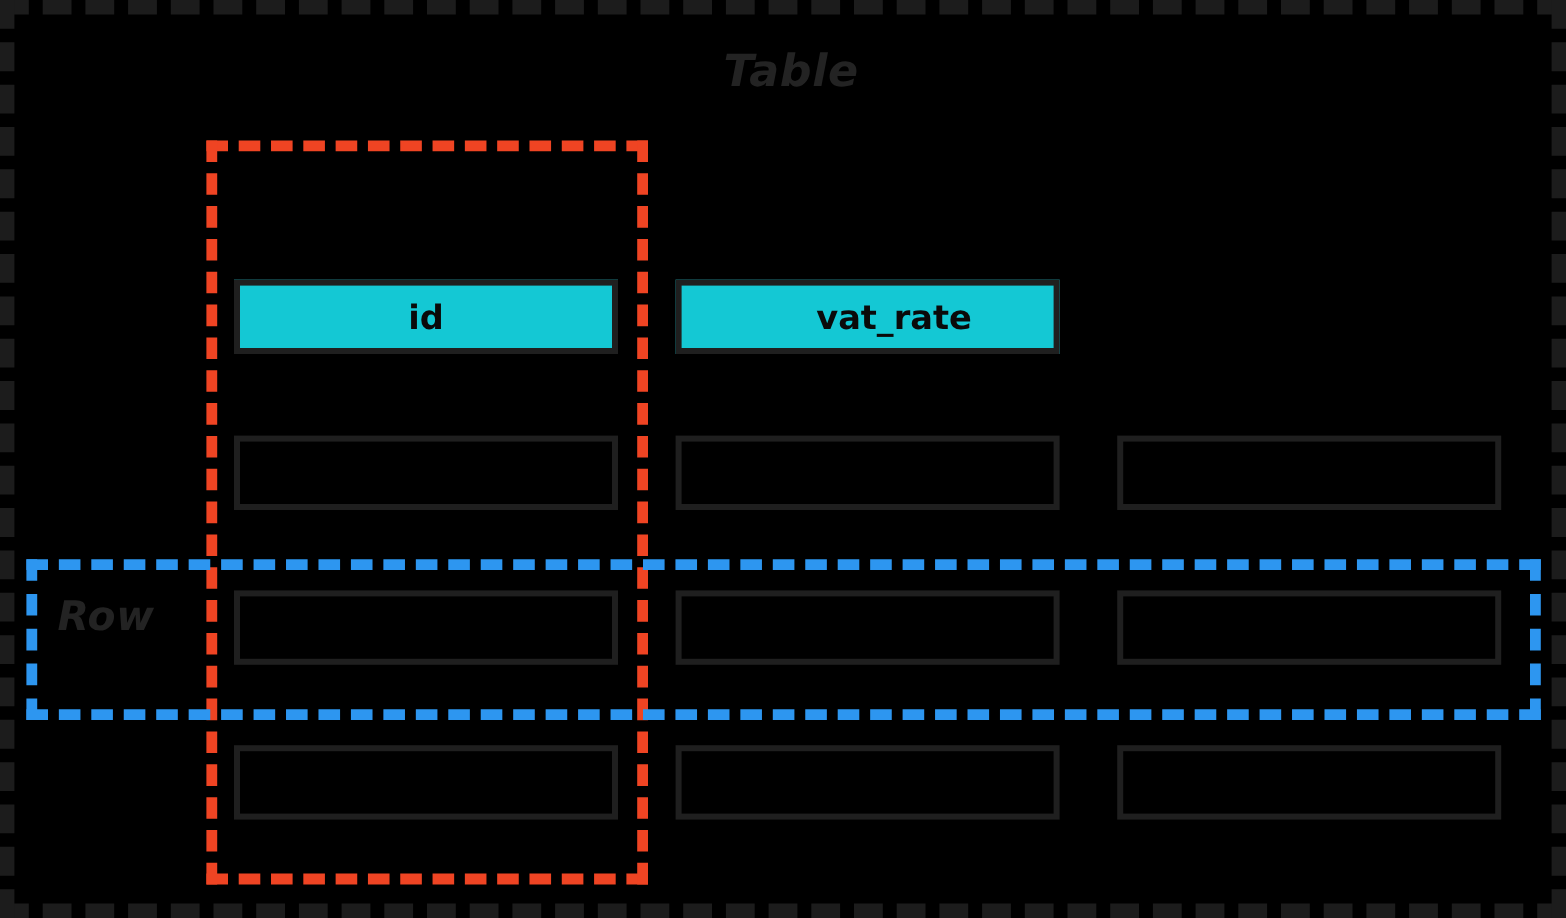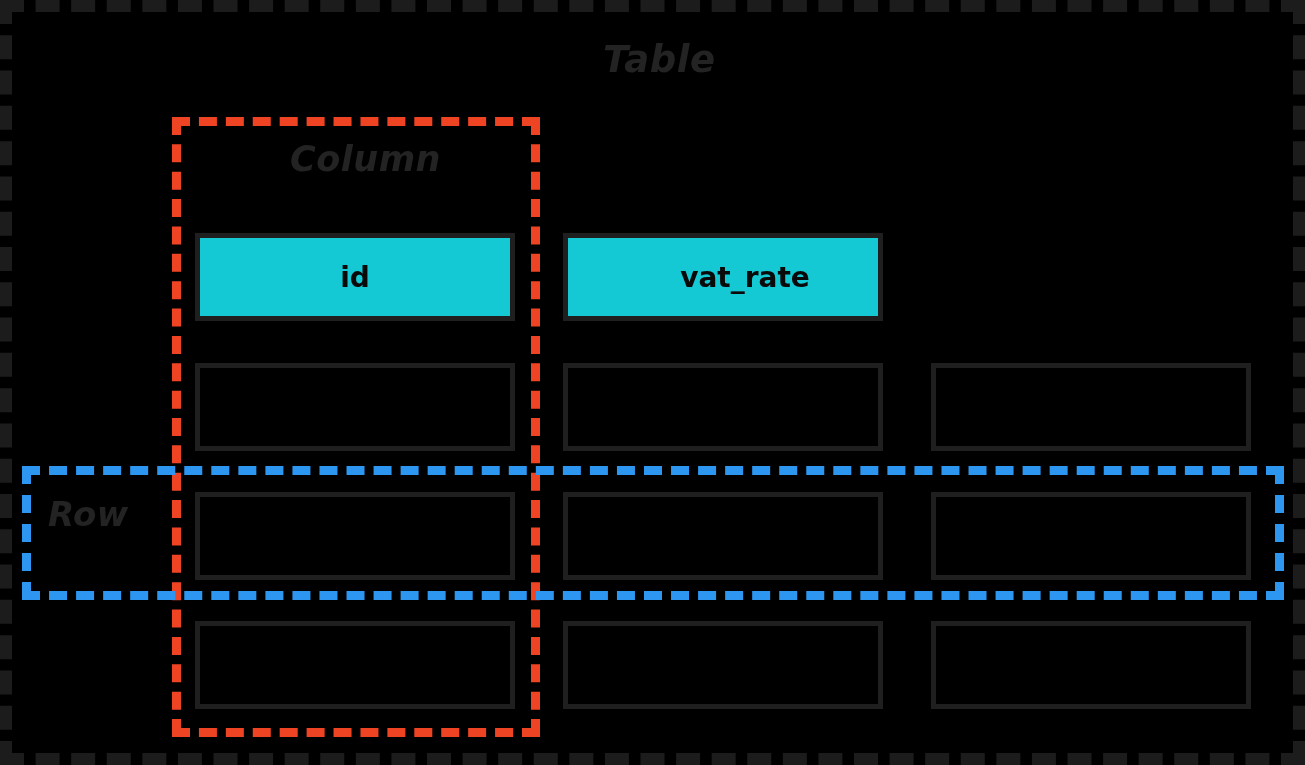--- a/index.html
+++ b/index.html
@@ -99,21 +99,21 @@
   }
 
   .grid-row.r-head  { top: 0px; }
   .grid-row.r-1     { top: 130px; }
   .grid-row.r-2     { top: 259px; }
   .grid-row.r-3     { top: 388px; }
 
   .cell {
     box-sizing: border-box;
     width: 320px;
-    height: 88px;
+    height: 62px;
     margin-right: 48px;
     border: 5px solid #1f1f1f;
     background: #000000;
     display: flex;
     align-items: center;
     justify-content: center;
     font-family: "DejaVu Sans", sans-serif;
   }
 
   .cell:last-child { margin-right: 0; padding-left: 44px; }
@@ -136,21 +136,20 @@
 <div id="stage">
 
   <div class="region region-table"></div>
 
   <div class="region region-column"></div>
 
   <div class="region region-row"></div>
 
   <div class="region-label label-table">Table</div>
 
-  <div class="region-label label-column">Column</div>
 
   <div class="region-label label-row">Row</div>
 
   <div class="grid">
 
     <div class="grid-row r-head">
       <div class="cell header">id</div>
       <div class="cell header">vat_rate</div>
     </div>
 

